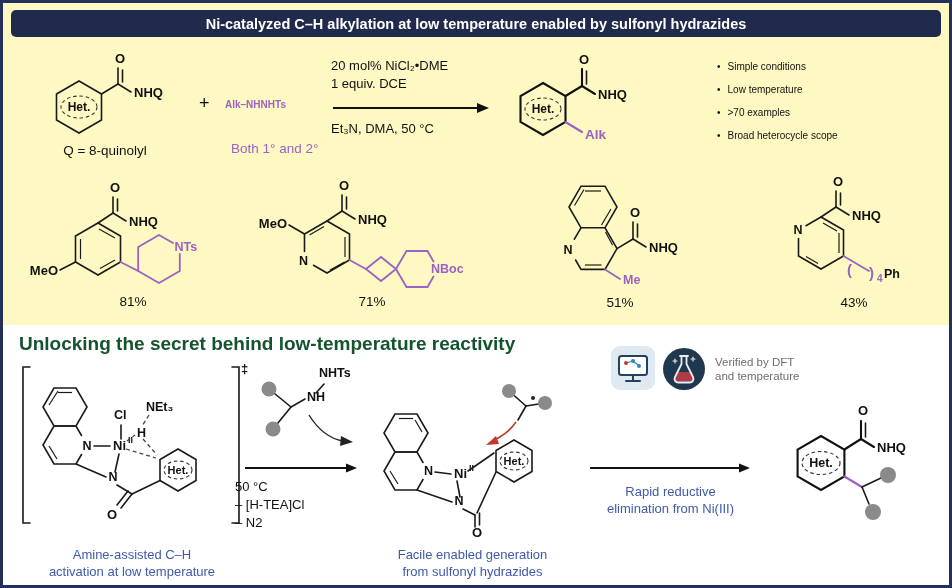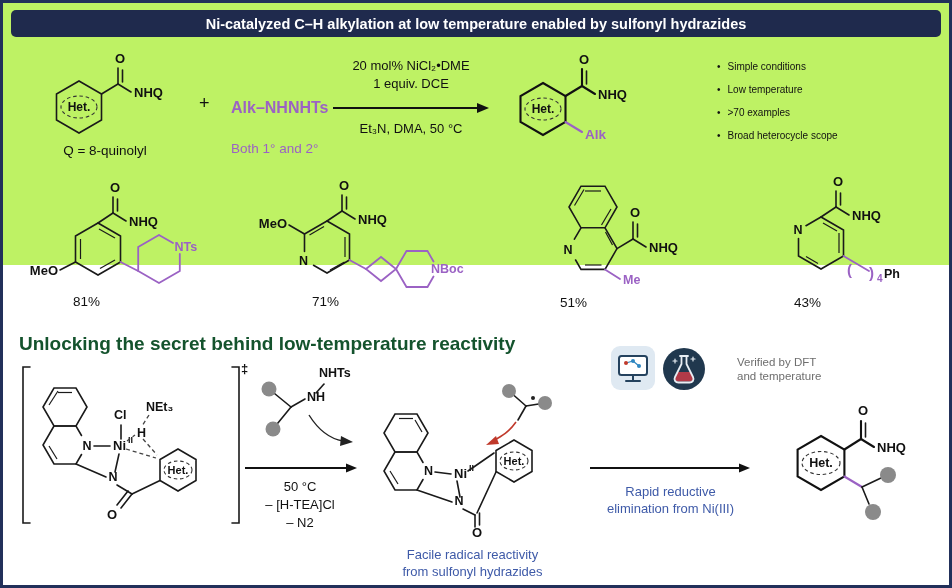--- a/index.html
+++ b/index.html
@@ -2,26 +2,26 @@
 <html><head>
 <meta charset="utf-8">
 <style>
   *{margin:0;padding:0;box-sizing:border-box}
   html,body{width:952px;height:588px;background:#fff;font-family:"Liberation Sans",sans-serif;color:#111}
   .canvas{position:relative;width:952px;height:588px;border:3px solid #22305a;background:#fff;overflow:hidden}
   .abs{position:absolute}
   .center{text-align:center}
   .bold{font-weight:700}
   .purple{color:#9b62c4}
-  .top-section{position:absolute;left:0;top:0;right:0;height:262px;background:#bef264}
+  .top-section{position:absolute;left:0;top:0;right:0;height:322px;background:#fef9c3}
   .title-bar{position:absolute;left:8px;top:7px;right:8px;height:27px;background:#1f2a4d;border-radius:5px;color:#fff;display:flex;align-items:center;justify-content:center;font-weight:700;font-size:14.5px}
-  .cond{font-size:13px;text-align:center;color:#111}
+  .cond{font-size:13px;text-align:left;color:#111}
   .bullet-item{font-size:10px;margin-bottom:12px;white-space:nowrap}
   .bullet-item .glyph{margin-right:7px}
-  .yield{font-size:13.5px;}
+  .yield{font-size:13.5px;text-align:center}
   .cap{font-size:13px;font-weight:400;color:#3e5aa8;line-height:17px;text-align:center}
   .heading{font-size:19px;font-weight:700;color:#14532d}
   .verified{font-size:11.5px;color:#6e6e6e;line-height:14px}
   svg text{font-family:"Liberation Sans",sans-serif}
   .atom{font-size:12.5px;font-weight:600;fill:#111}
   .atom-b{font-size:13px;font-weight:700;fill:#111}
   .atom-p{font-size:12.5px;font-weight:700;fill:#9b62c4}
   .atom-sm{font-size:10px;font-weight:600;fill:#9b62c4}
   .het{font-size:12px;font-weight:700;fill:#111}
   .sup{font-size:9px;font-weight:600;fill:#111}
@@ -53,21 +53,21 @@
       <line class="bond" x1="89" y1="33" x2="89" y2="17"></line>
       <line class="bond" x1="93.5" y1="31" x2="93.5" y2="19"></line>
       <text class="atom-b" x="91" y="12" text-anchor="middle">O</text>
       <line class="bond" x1="89" y1="33" x2="102" y2="41"></line>
       <text class="atom-b" x="105" y="46">NHQ</text>
     </svg>
     <div class="abs center" style="left:22px;top:140px;width:160px;font-size:13.5px">Q = 8-quinolyl</div>
 
     <div class="abs" style="left:196px;top:90px;font-size:18px">+</div>
 
-    <div class="abs bold purple" style="left:228px;top:96px;font-size:16px">Alk–NHNHTs</div>
+    <div class="abs bold purple" style="left:222px;top:96px;font-size:10px">Alk–NHNHTs</div>
     <div class="abs purple" style="left:228px;top:138px;font-size:13.5px">Both 1° and 2°</div>
 
     <div class="abs cond" style="left:328px;top:55px;width:160px">20 mol% NiCl₂•DME</div>
     <div class="abs cond" style="left:328px;top:73px;width:160px">1 equiv. DCE</div>
     <svg class="abs" style="left:328px;top:97px" width="160" height="16" viewBox="0 0 160 16">
       <line x1="2" y1="8" x2="146" y2="8" stroke="#111" stroke-width="1.8"></line>
       <polygon points="146,3 158,8 146,13" fill="#111"></polygon>
     </svg>
     <div class="abs cond" style="left:328px;top:118px;width:160px">Et₃N, DMA, 50 °C</div>
 
@@ -202,20 +202,24 @@
     <line class="bond" x1="102" y1="117" x2="106" y2="99"></line>
     <line class="bond" x1="104" y1="130" x2="119" y2="139"></line>
     <line class="bond" x1="119" y1="139" x2="108" y2="153"></line>
     <line class="bond" x1="115" y1="136" x2="104" y2="150"></line>
     <text class="atom-b" x="99" y="164" text-anchor="middle">O</text>
     <line class="bond" x1="119" y1="139" x2="147" y2="125.5"></line>
     <polygon class="bond" points="165,94 183,104.5 183,125.5 165,136 147,125.5 147,104.5"></polygon>
     <ellipse class="helli" cx="165" cy="115" rx="14" ry="9"></ellipse>
     <text class="het" x="165" y="119" text-anchor="middle" style="font-size:11px">Het.</text>
   </svg>
+  <div class="abs cap" style="left:6px;top:543px;width:246px">
+    <div>Amine-assisted C–H</div>
+    <div>activation at low temperature</div>
+  </div>
 
   <svg class="abs" style="left:246px;top:356px" width="115" height="95" viewBox="0 0 115 95">
     <line class="bond" x1="20" y1="30" x2="42" y2="48"></line>
     <line class="bond" x1="24" y1="70" x2="42" y2="48"></line>
     <circle class="ball" cx="20" cy="30" r="7.5"></circle>
     <circle class="ball" cx="24" cy="70" r="7.5"></circle>
     <line class="bond" x1="42" y1="48" x2="56" y2="40"></line>
     <text class="atom" x="58" y="42">NH</text>
     <line class="bond" x1="67" y1="34" x2="75" y2="25"></line>
     <text class="atom" x="70" y="18">NHTs</text>
@@ -256,21 +260,21 @@
     <line class="bond" x1="150" y1="16" x2="167" y2="31"></line>
     <line class="bond" x1="186" y1="28" x2="167" y2="31"></line>
     <line class="bond" x1="167" y1="31" x2="159" y2="45"></line>
     <circle class="ball" cx="150" cy="16" r="7"></circle>
     <circle class="ball" cx="186" cy="28" r="7"></circle>
     <circle cx="174" cy="23" r="2" fill="#222"></circle>
     <path d="M157,47 C150,57 143,61 134,66" fill="none" stroke="#c0392b" stroke-width="1.6"></path>
     <polygon points="137,61 127,70 140,69" fill="#c0392b"></polygon>
   </svg>
   <div class="abs cap" style="left:352px;top:543px;width:235px">
-    <div>Facile radical reactivity</div>
+    <div>Facile enabled generation</div>
     <div>from sulfonyl hydrazides</div>
   </div>
 
   <svg class="abs" style="left:607px;top:342px" width="46" height="46" viewBox="0 0 46 46">
     <rect x="1" y="1" width="44" height="44" rx="9" fill="#dfe9f2"></rect>
     <rect x="9" y="11" width="28" height="19" rx="2.5" fill="#ffffff" stroke="#24425e" stroke-width="2"></rect>
     <line x1="16" y1="18" x2="23" y2="16" stroke="#2e86c1" stroke-width="1.2"></line>
     <line x1="23" y1="16" x2="29" y2="21" stroke="#2e86c1" stroke-width="1.2"></line>
     <circle cx="16" cy="18" r="2" fill="#c0392b"></circle>
     <circle cx="23" cy="16" r="2" fill="#2e86c1"></circle>
@@ -279,21 +283,21 @@
     <line x1="16" y1="36" x2="30" y2="36" stroke="#24425e" stroke-width="2" stroke-linecap="round"></line>
   </svg>
 
   <svg class="abs" style="left:659px;top:344px" width="44" height="44" viewBox="0 0 44 44">
     <circle cx="22" cy="22" r="21" fill="#20384e"></circle>
     <path d="M15.5,25 h13 l2.5,5 c1,2.5 -0.8,4.5 -3,4.5 h-12 c-2.2,0 -4,-2 -3,-4.5 Z" fill="#b23a48"></path>
     <path d="M18,9 h8 M19.5,9 v8 L13,30 c-1.5,3 0.5,5.5 3.5,5.5 h11 c3,0 5,-2.5 3.5,-5.5 L24.5,17 V9" stroke="#e8eef4" stroke-width="1.8" fill="none" stroke-linecap="round"></path>
     <path d="M13,12 v4 M11,14 h4 M31,10 v4 M29,12 h4" stroke="#e8eef4" stroke-width="1.2" stroke-linecap="round"></path>
   </svg>
 
-  <div class="abs verified" style="left:734px;top:352px;width:150px">
+  <div class="abs verified" style="left:712px;top:352px;width:150px">
     <div>Verified by DFT</div>
     <div>and temperature</div>
   </div>
 
   <svg class="abs" style="left:585px;top:458px" width="165" height="14" viewBox="0 0 165 14">
     <line x1="2" y1="7" x2="151" y2="7" stroke="#111" stroke-width="1.8"></line>
     <polygon points="151,2.5 162,7 151,11.5" fill="#111"></polygon>
   </svg>
   <div class="abs cap" style="left:575px;top:480px;width:185px">
     <div>Rapid reductive</div>

